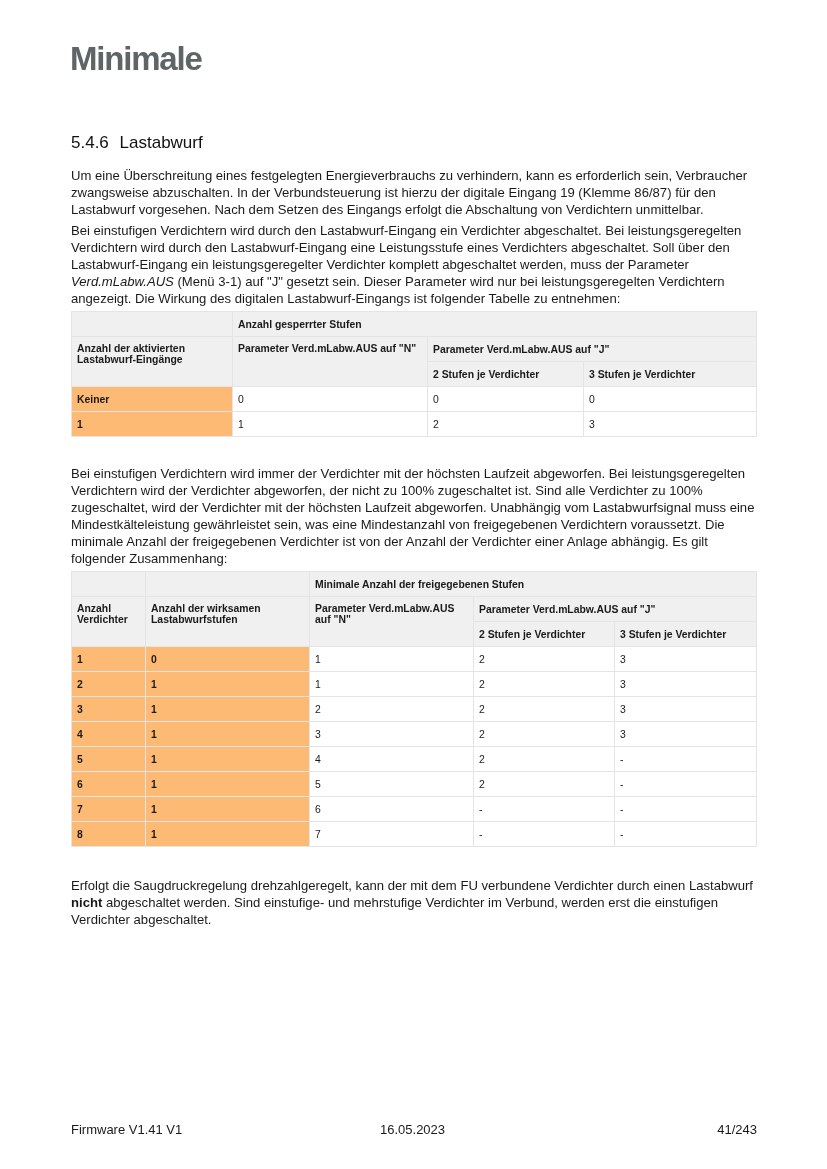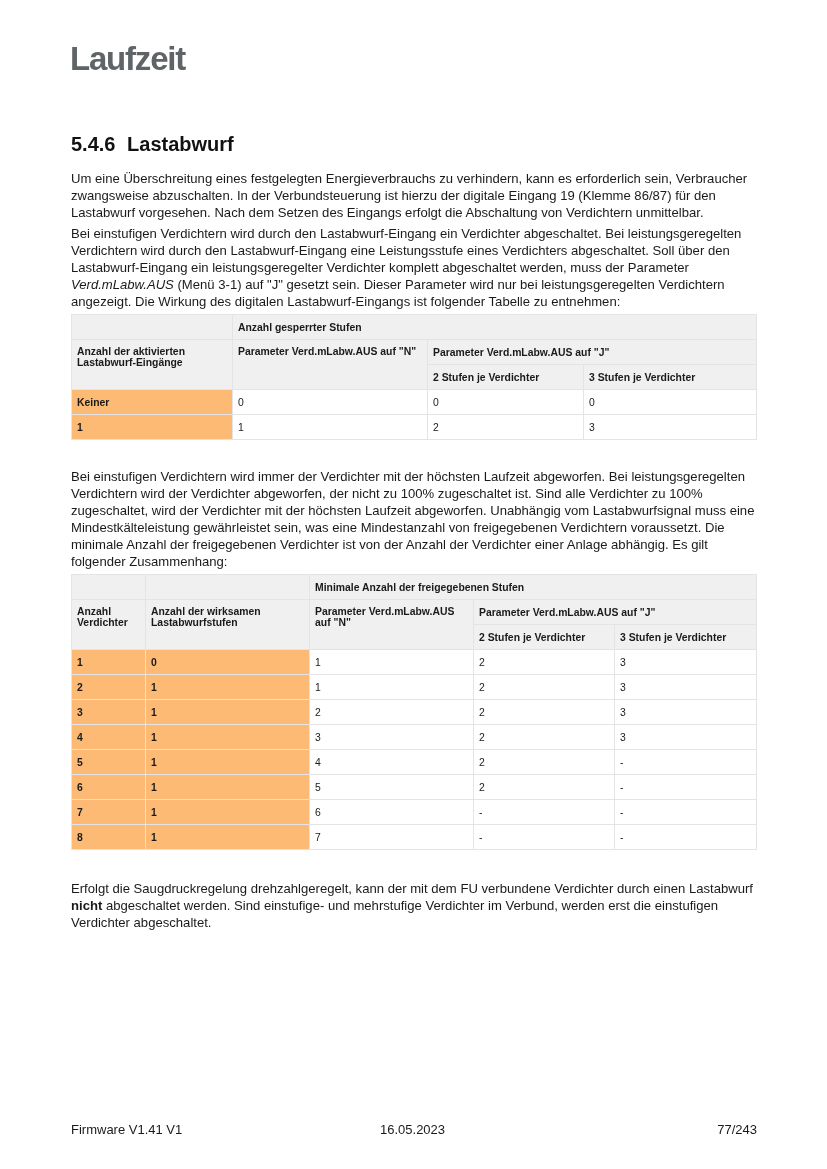--- a/index.html
+++ b/index.html
@@ -7,21 +7,21 @@
     width: 827px; height: 1169px; position: relative; overflow: hidden;
     font-family: "Liberation Sans", sans-serif; color: #1a1a1a;
   }
   .logo {
     position: absolute; left: 70px; top: 40px;
     font-family: "Liberation Sans", sans-serif; font-weight: bold;
     font-size: 33px; letter-spacing: -1.2px; color: #5f6467;
   }
   .content { position: absolute; left: 71px; top: 133px; width: 686px; }
   h2 {
-    margin: 0 0 14px 0; font-size: 20px; font-weight: bold; color: #111;
+    margin: 0 0 14px 0; font-size: 17px; font-weight: normal; color: #111;
   }
   h2 .num { margin-right: 6px; }
   p {
     margin: 0 0 4px 0; font-size: 13.1px; line-height: 17px; color: #1a1a1a;
   }
   table {
     width: 685px; border-collapse: collapse; margin: 0; font-size: 10.4px;
     table-layout: fixed;
   }
   td, th {
@@ -38,21 +38,21 @@
     position: absolute; top: 1122px; left: 71px; width: 686px;
     font-size: 13px; color: #1a1a1a;
   }
   .footer .l { position: absolute; left: 0; }
   .footer .c { position: absolute; left: 309px; }
   .footer .r { position: absolute; right: 0; }
 </style>
 </head>
 <body>
 
-<div class="logo">Laufzeit</div>
+<div class="logo">Minimale</div>
 
 <div class="content">
   <h2>
     <span class="num">5.4.6</span>
     <span>Lastabwurf</span>
   </h2>
 
   <p>Um eine Überschreitung eines festgelegten Energieverbrauchs zu verhindern, kann es erforderlich sein, Verbraucher zwangsweise abzuschalten. In der Verbundsteuerung ist hierzu der digitale Eingang 19 (Klemme 86/87) für den Lastabwurf vorgesehen. Nach dem Setzen des Eingangs erfolgt die Abschaltung von Verdichtern unmittelbar.</p>
 
   <p><span>Bei einstufigen Verdichtern wird durch den Lastabwurf-Eingang ein Verdichter abgeschaltet. Bei leistungsgeregelten Verdichtern wird durch den Lastabwurf-Eingang eine Leistungsstufe eines Verdichters abgeschaltet. Soll über den Lastabwurf-Eingang ein leistungsgeregelter Verdichter komplett abgeschaltet werden, muss der Parameter </span><em>Verd.mLabw.AUS</em><span> (Menü 3-1) auf "J" gesetzt sein. Dieser Parameter wird nur bei leistungsgeregelten Verdichtern angezeigt. Die Wirkung des digitalen Lastabwurf-Eingangs ist folgender Tabelle zu entnehmen:</span></p>
@@ -179,14 +179,14 @@
         </tr>
       </tbody>
   </table>
 
   <p><span>Erfolgt die Saugdruckregelung drehzahlgeregelt, kann der mit dem FU verbundene Verdichter durch einen Lastabwurf </span><strong>nicht</strong><span> abgeschaltet werden. Sind einstufige- und mehrstufige Verdichter im Verbund, werden erst die einstufigen Verdichter abgeschaltet.</span></p>
 </div>
 
 <div class="footer">
   <span class="l">Firmware V1.41 V1</span>
   <span class="c">16.05.2023</span>
-  <span class="r">77/243</span>
+  <span class="r">41/243</span>
 </div>
 
 </body></html>

